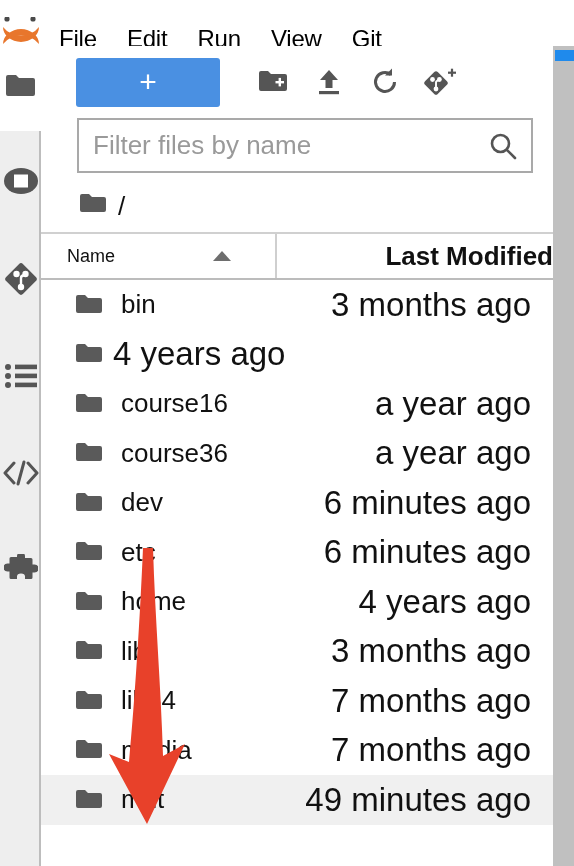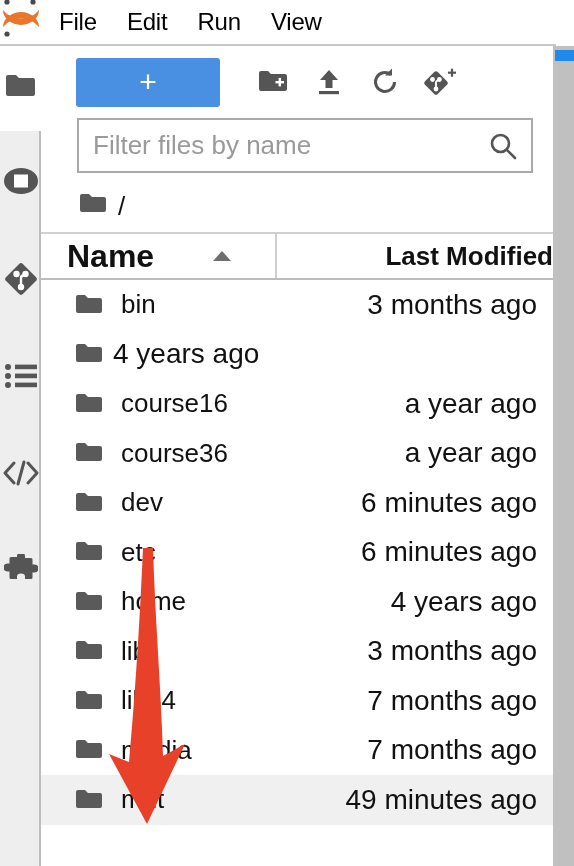--- a/index.html
+++ b/index.html
@@ -12,21 +12,21 @@
     height: 866px;
     overflow: hidden;
     font-family: "Liberation Sans", sans-serif;
     color: #1a1a1a;
     position: relative;
   }
 
   
   #menubar {
     position: absolute;
-    left: 0; top: 0;
+    left: 0; top: 17px;
     width: 556px;
     height: 46px;
     background: #ffffff;
     border-bottom: 2px solid #c7c7c7;
     box-sizing: border-box;
     display: flex;
     align-items: center;
     overflow: hidden;
   }
   #jupyter-logo {
@@ -192,21 +192,21 @@
   }
   #col-name {
     width: 236px;
     border-right: 2px solid #cfcfcf;
     display: flex;
     align-items: center;
     box-sizing: border-box;
     padding-left: 26px;
     position: relative;
   }
-  #col-name-label { font-size: 32px; font-weight: bold; color: #111; }
+  #col-name-label { font-size: 18px; font-weight: normal; color: #111; }
   #sort-asc-icon {
     position: absolute;
     right: 42px;
     top: 50%;
     transform: translateY(-50%);
     display: flex;
   }
   #col-modified {
     flex: 1;
     display: flex;
@@ -236,23 +236,23 @@
     margin-left: 24px;
   }
   .file-row-name {
     font-size: 26px;
     color: #111;
     margin-left: 8px;
     flex: 1;
     white-space: nowrap;
   }
   .file-row-modified {
-    font-size: 28px;
+    font-size: 33px;
     color: #111;
-    padding-right: 16px;
+    padding-right: 22px;
     white-space: nowrap;
   }
 
   
   #right-strip {
     position: absolute;
     left: 553px; top: 46px;
     width: 21px;
     height: 820px;
     background: #c0c0c0;
@@ -285,20 +285,21 @@
       <circle cx="35" cy="13" r="2.6" fill="#4a4a4a"></circle>
       <circle cx="9" cy="45" r="2.6" fill="#4a4a4a"></circle>
       <path d="M5 21 A18 15 0 0 0 41 21 A22 20 0 0 1 5 21 Z" fill="#e8762c"></path>
       <path d="M5 38 A18 15 0 0 1 41 38 A22 20 0 0 0 5 38 Z" fill="#e8762c"></path>
     </svg>
   </div>
   <div class="menu-item">File</div>
   <div class="menu-item">Edit</div>
   <div class="menu-item">Run</div>
   <div class="menu-item">View</div>
+  <div class="menu-item">Git</div>
 </div>
 
 <div id="activitybar">
 
   <div id="filebrowser-tab-icon">
     <span>
       <svg width="31" height="27" viewBox="0 0 31 27">
         <path d="M1 4 a2 2 0 0 1 2-2 h8 l3 3 h14 a2 2 0 0 1 2 2 v14 a2 2 0 0 1 -2 2 h-25 a2 2 0 0 1 -2 -2 Z" fill="#5a5a5a"></path>
       </svg>
     </span>

